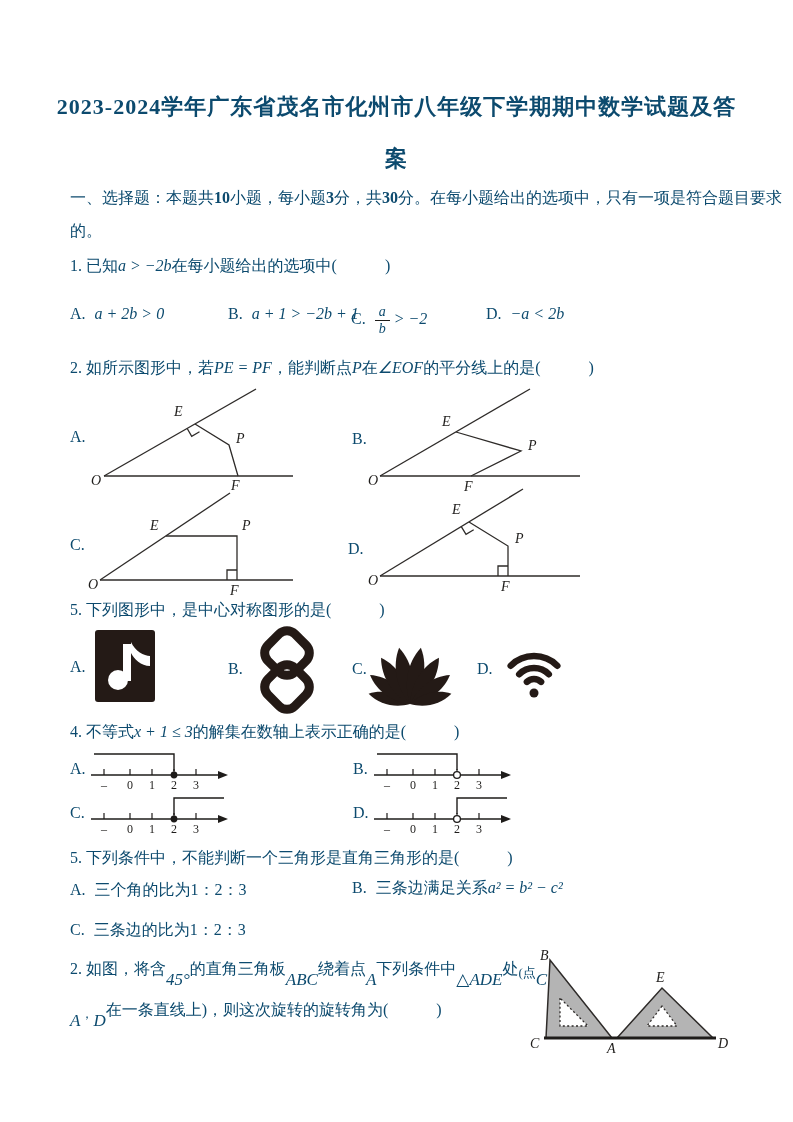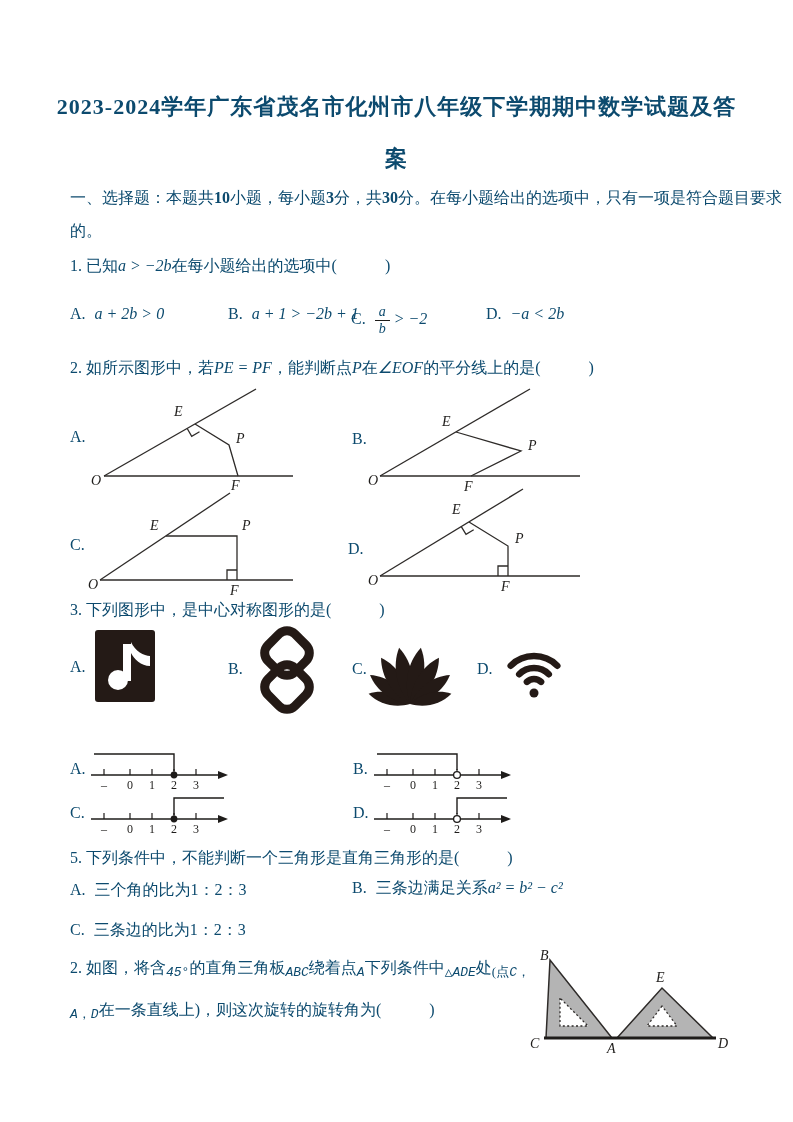--- a/index.html
+++ b/index.html
@@ -9,21 +9,21 @@
   .title{width:793px;text-align:center;font-weight:bold;font-size:22px;letter-spacing:1px;}
   .stem{font-size:16px;white-space:nowrap;}
   .math{font-style:italic;font-family:"Liberation Serif",serif;}
   .bnum{font-weight:bold;}
   .opt{font-size:16px;white-space:nowrap;}
   .optlabel{margin-right:9px;}
   .frac{display:inline-block;vertical-align:-9px;text-align:center;font-style:italic;line-height:1;}
   .frac .num{display:block;border-bottom:1.2px solid #1e1c1a;padding:0 4px 1px;font-size:14px;}
   .frac .den{display:block;padding-top:1px;font-size:14px;}
   .low{font-size:13px;position:relative;top:3px;}
-  .lowm{font-size:13px;position:relative;top:3px;font-style:italic;font-family:Liberation Mono, monospace;}
+  .lowm{font-size:17px;position:relative;top:11px;font-style:italic;}
   svg{display:block;}
   svg text{font-size:14px;font-style:italic;fill:#1e1c1a;font-family:"Liberation Serif",serif;}
   svg text.nl-num{font-style:normal;font-size:12px;}
   .fig-stroke{stroke:#2e2b29;stroke-width:1.3;fill:none;}
 </style>
 </head>
 <body>
 
 <div class="page">
 
@@ -82,21 +82,21 @@
     <path class="fig-stroke" d="M12,88 L155,1"></path>
     <path class="fig-stroke" d="M101,34 L140,58 L140,88"></path>
     <path class="fig-stroke" d="M93.3,38.7 L98,46.4 L105.7,41.7"></path>
     <path class="fig-stroke" d="M130,88 L130,78 L140,78"></path>
     <text x="0" y="97">O</text>
     <text x="84" y="26">E</text>
     <text x="147" y="55">P</text>
     <text x="133" y="103">F</text>
   </svg>
 
-  <div class="abs stem" style="top:600px;left:70px;">3. 下列图形中，是中心对称图形的是(　　　)</div>
+  <div class="abs stem" style="top:600px;left:70px;">5. 下列图形中，是中心对称图形的是(　　　)</div>
   <div class="abs opt" style="top:658px;left:70px;">A.</div>
   <svg class="abs" style="top:626px;left:95px;" width="62" height="80" viewBox="0 0 62 80">
     <rect x="0" y="4" width="60" height="72" rx="3" fill="#241a16"></rect>
     <circle cx="23" cy="54" r="10" fill="#fff"></circle>
     <rect x="28" y="18" width="8" height="37" fill="#fff"></rect>
     <path d="M36 16 C40 25 49 30 55 30 L55 40 C46 40 39 33 36 27 Z" fill="#fff"></path>
   </svg>
   <div class="abs opt" style="top:660px;left:228px;">B.</div>
   <svg class="abs" style="top:626px;left:243px;" width="88" height="88" viewBox="0 0 88 88">
     <g transform="translate(44,44) rotate(45)" stroke="#241a16" stroke-width="9" fill="none" stroke-linejoin="round">
@@ -120,20 +120,21 @@
   <div class="abs opt" style="top:660px;left:477px;">D.</div>
   <svg class="abs" style="top:637px;left:503px;" width="62" height="66" viewBox="0 0 62 66">
     <g stroke="#241a16" stroke-width="6.5" fill="none" stroke-linecap="round">
       <path d="M7.7,28.7 A33,33 0 0 1 54.3,28.7"></path>
       <path d="M16.2,37.2 A21,21 0 0 1 45.8,37.2"></path>
       <path d="M23.9,44.9 A10,10 0 0 1 38.1,44.9"></path>
     </g>
     <circle cx="31" cy="56" r="4.5" fill="#241a16"></circle>
   </svg>
 
+  <div class="abs stem" style="top:722px;left:70px;"><span>4. 不等式</span><span class="math">x + 1 ≤ 3</span><span>的解集在数轴上表示正确的是(　　　)</span></div>
 
   <div class="abs opt" style="top:760px;left:70px;">A.</div>
   <svg class="abs" style="top:744px;left:88px;" width="142" height="48" viewBox="0 0 142 48">
     <line x1="3" y1="31" x2="132" y2="31" stroke="#1e1c1a" stroke-width="1.4"></line>
     <polygon points="130,27 140,31 130,35" fill="#1e1c1a"></polygon>
     <g stroke="#1e1c1a" stroke-width="1.2">
       <line x1="16" y1="25" x2="16" y2="31"></line>
         <line x1="42" y1="25" x2="42" y2="31"></line>
       <line x1="64" y1="25" x2="64" y2="31"></line>
         <line x1="86" y1="25" x2="86" y2="31"></line>

